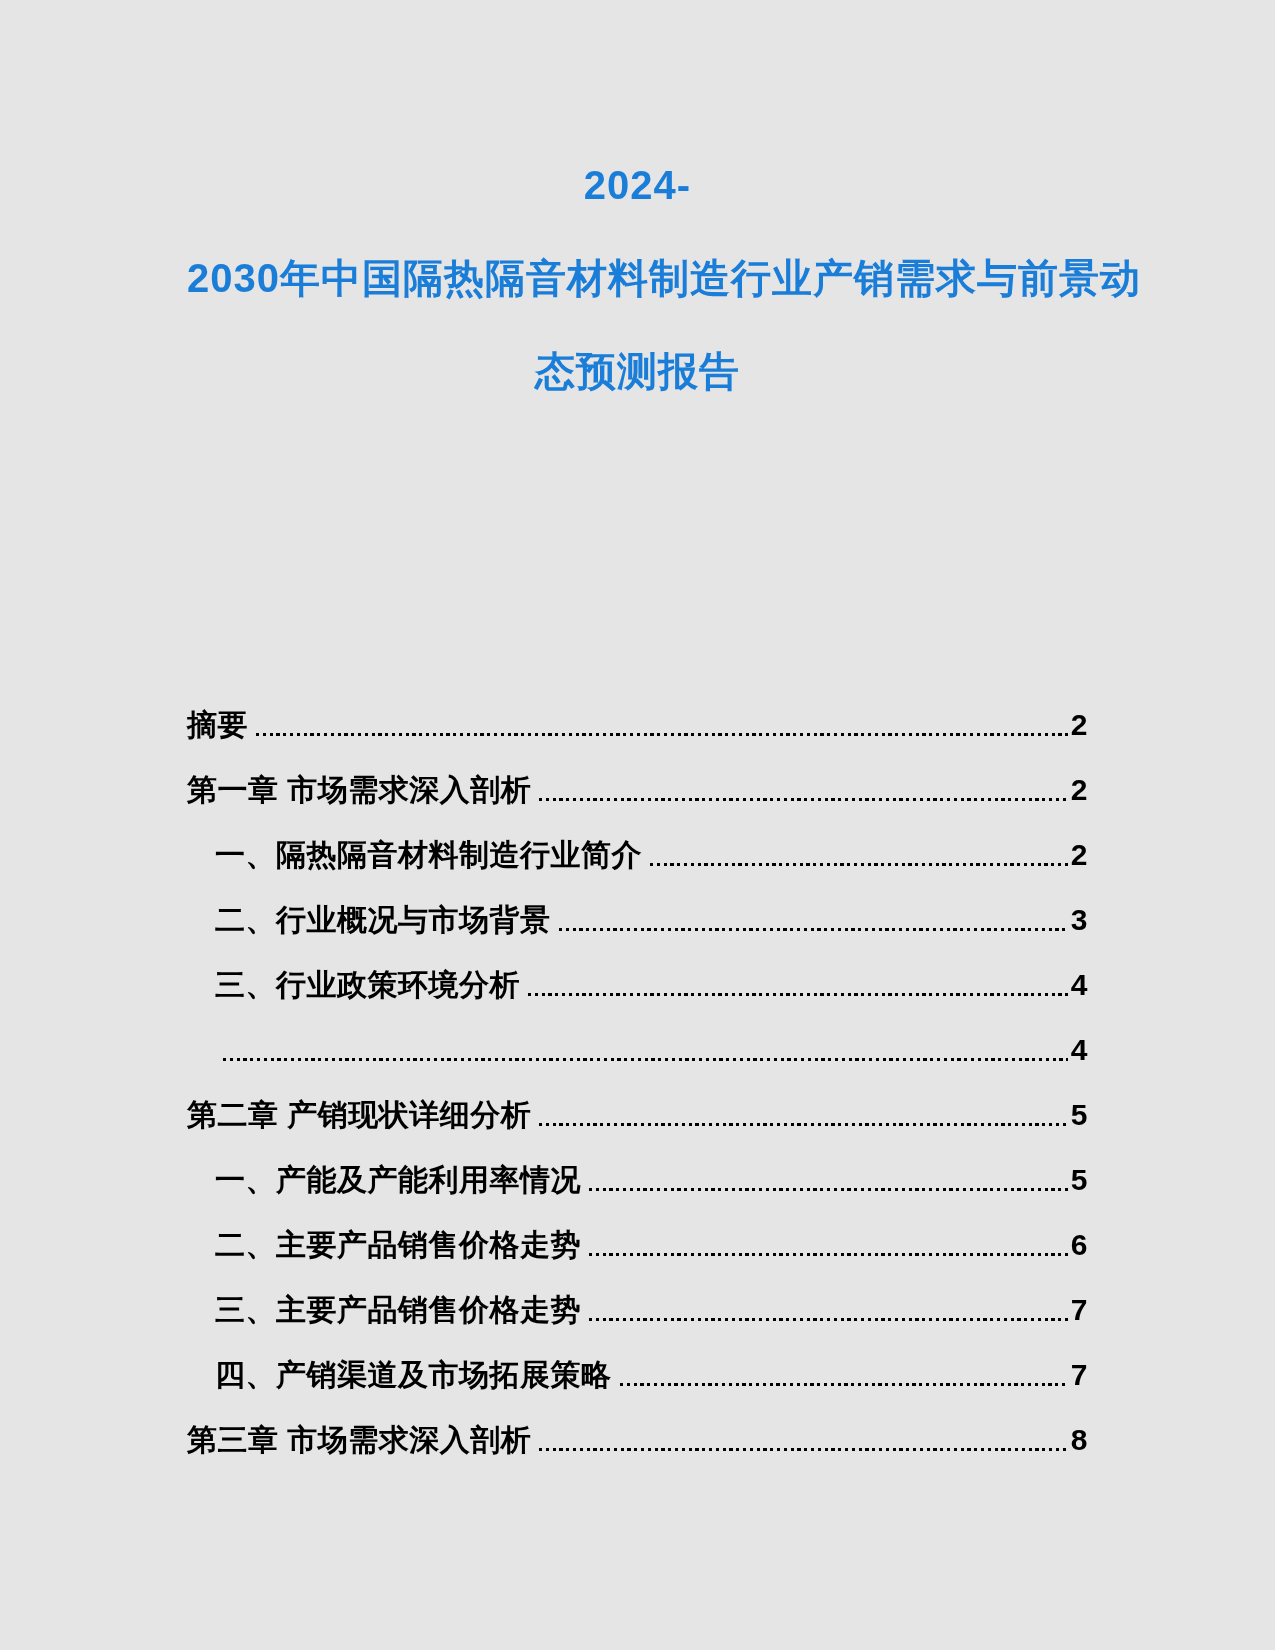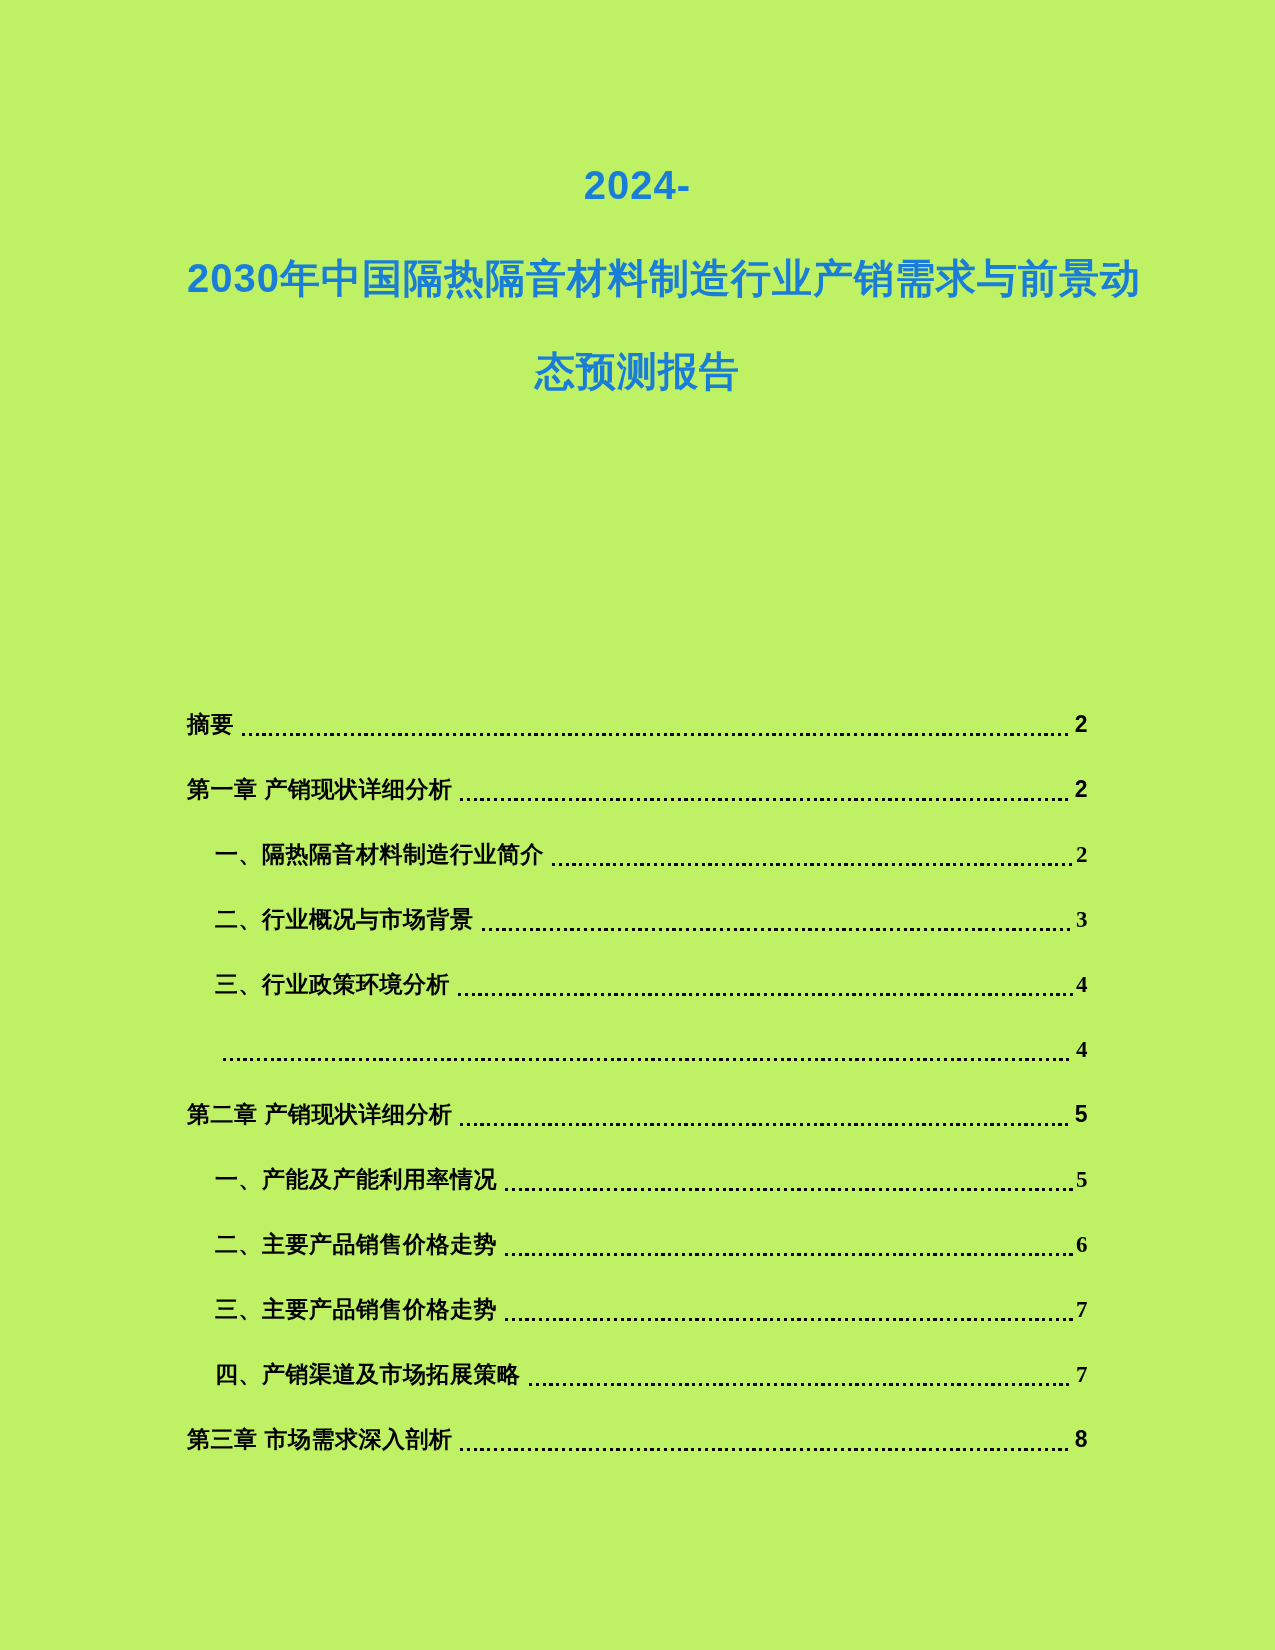--- a/index.html
+++ b/index.html
@@ -6,21 +6,21 @@
     margin: 0;
     padding: 0;
     background: #ffffff;
   }
   .page {
     position: relative;
     width: 1275px;
     height: 1650px;
     box-sizing: border-box;
     padding: 139px 187px 0 187px;
-    background: #bef264;
+    background: #e5e5e5;
     font-family: "Liberation Sans", "DejaVu Sans", sans-serif;
     overflow: hidden;
   }
   .title {
     text-align: center;
     font-size: 40px;
     font-weight: 700;
     line-height: 93px;
     letter-spacing: 1px;
   }
@@ -28,28 +28,27 @@
     display: block;
     white-space: nowrap;
   }
   .toc {
     margin-top: 274px;
   }
   .toc-row {
     display: flex;
     align-items: flex-end;
     height: 65px;
-    font-size: 23px;
+    font-size: 30px;
     font-weight: 700;
     color: #000000;
     letter-spacing: 0.5px;
   }
   .toc-row[data-level="1"] {
     padding-left: 28px;
-    font-family: Liberation Serif, serif;
   }
   .toc-label {
     white-space: nowrap;
     line-height: 65px;
   }
   .toc-dots {
     flex: 1;
     height: 3.4px;
     margin: 0 3px 21px 8px;
     background: repeating-linear-gradient(to right, #000000 0 3.2px, transparent 3.2px 6.8px);
@@ -72,21 +71,21 @@
 
   <div class="toc">
 
       <div class="toc-row" data-level="0">
         <span class="toc-label">摘要</span>
         <span class="toc-dots"></span>
         <span class="toc-page">2</span>
       </div>
 
       <div class="toc-row" data-level="0">
-        <span class="toc-label">第一章 产销现状详细分析</span>
+        <span class="toc-label">第一章 市场需求深入剖析</span>
         <span class="toc-dots"></span>
         <span class="toc-page">2</span>
       </div>
 
       <div class="toc-row" data-level="1">
         <span class="toc-label">一、隔热隔音材料制造行业简介</span>
         <span class="toc-dots"></span>
         <span class="toc-page">2</span>
       </div>
 

